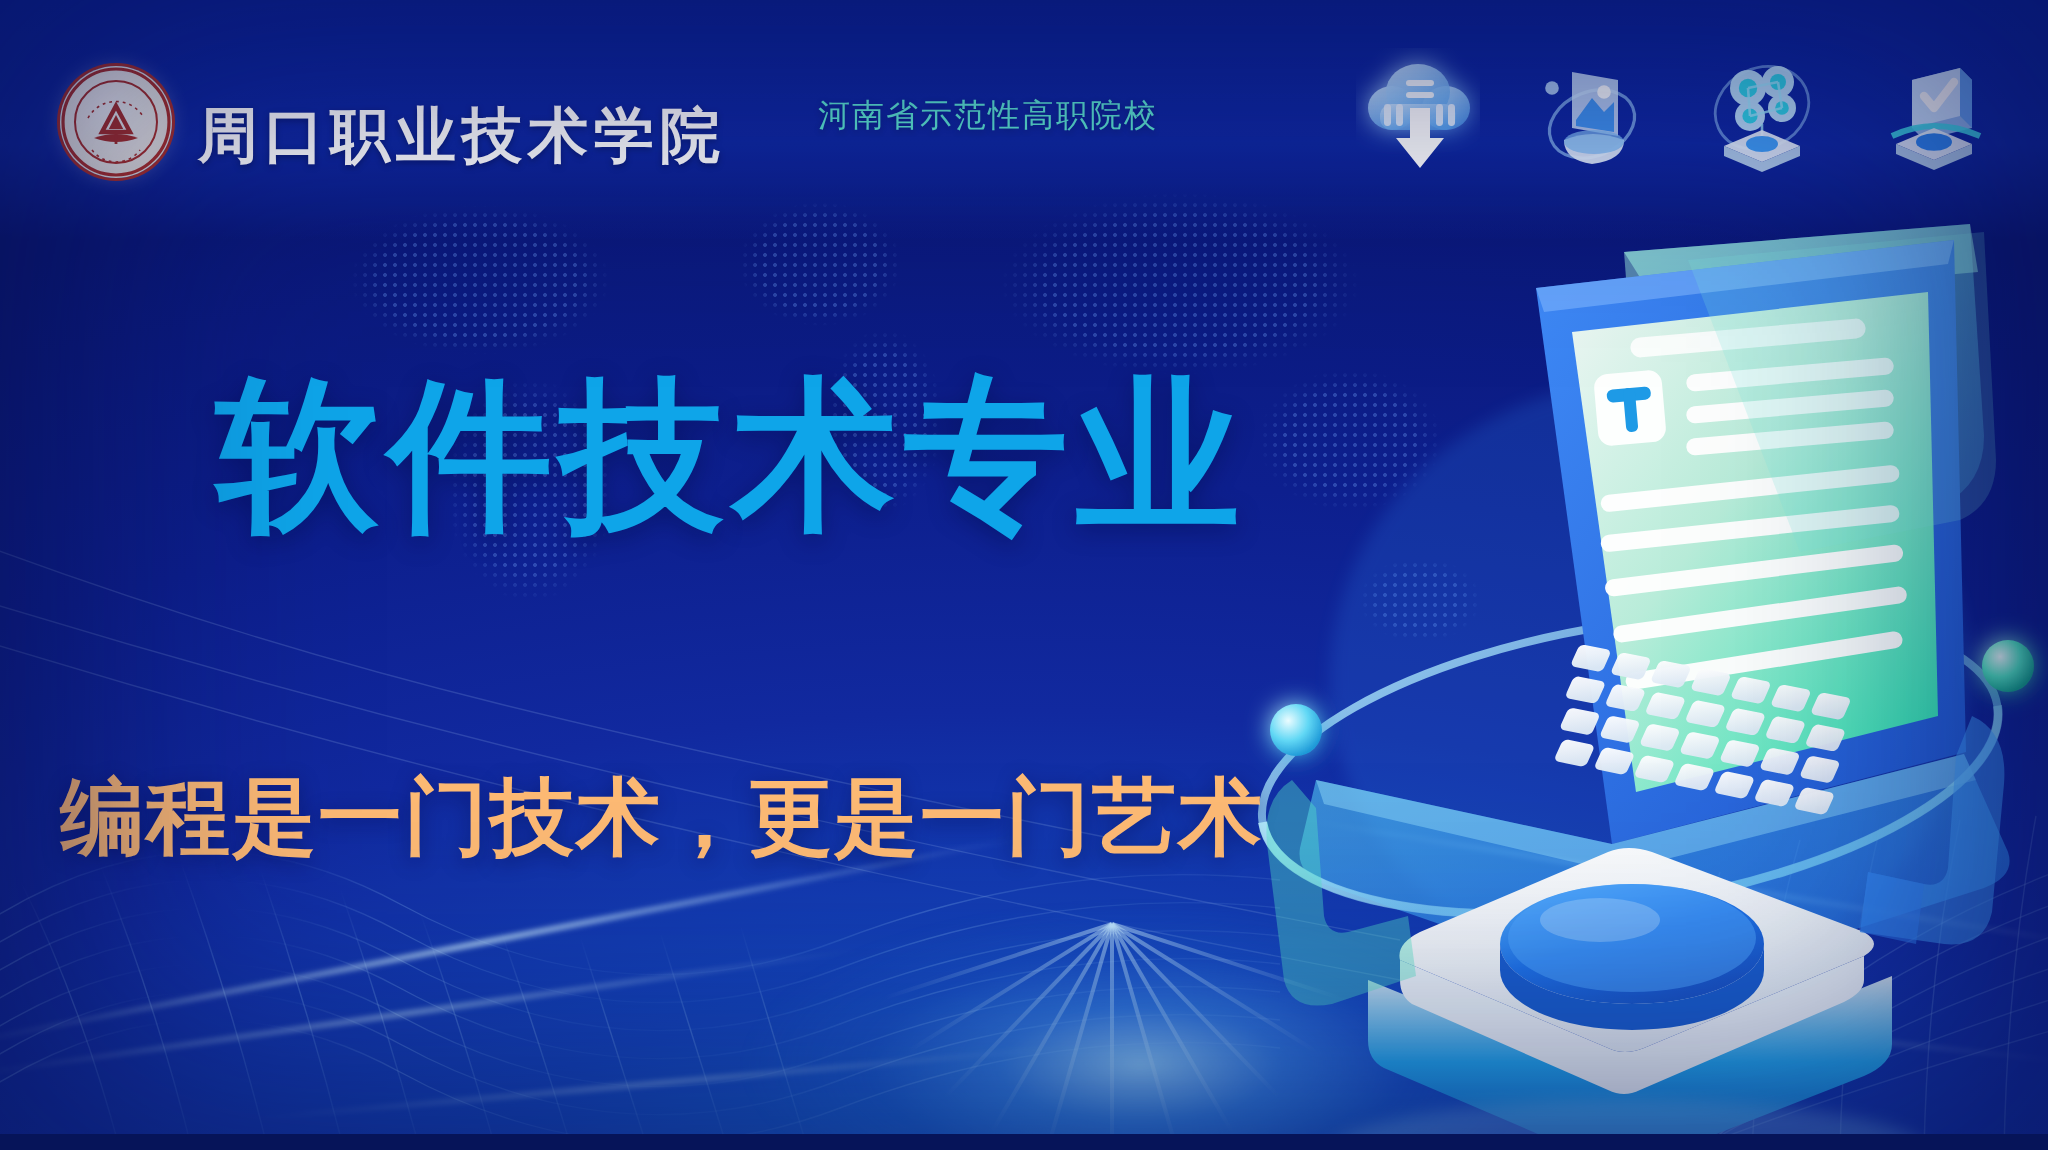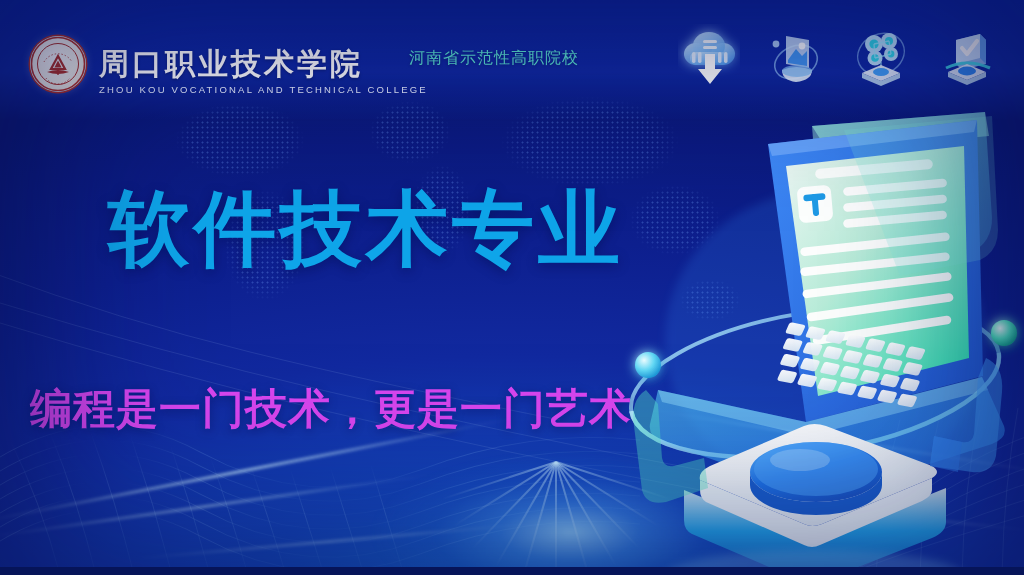--- a/index.html
+++ b/index.html
@@ -78,21 +78,21 @@
   
   .main-title{
     position:absolute;left:108px;top:188px;
     font-family:"DejaVu Sans","Liberation Sans",sans-serif;
     font-size:82px;font-weight:bold;color:#0ea5e9;letter-spacing:4px;line-height:1;
     text-shadow:0 3px 12px rgba(0,10,70,.45);white-space:nowrap;
   }
   .sub-title{
     position:absolute;left:30px;top:388px;
     font-family:"DejaVu Sans","Liberation Sans",sans-serif;
-    font-size:42px;font-weight:bold;color:#d946ef;letter-spacing:1px;line-height:1;
+    font-size:42px;font-weight:bold;color:#fdba74;letter-spacing:1px;line-height:1;
     text-shadow:0 2px 10px rgba(0,10,70,.45);white-space:nowrap;
   }
 
   
   .hero{position:absolute;left:600px;top:90px;width:424px;height:485px;}
 </style>
 </head>
 <body>
 
 <div id="stage">
@@ -347,21 +347,20 @@
           <path d="M28 20 L35 33 L21 33 Z" fill="none" stroke="#b23028" stroke-width="2.2"></path>
           <path d="M28 24.5 L31.6 31.5 L24.4 31.5 Z" fill="#b23028"></path>
           <path d="M17 36 Q 28 32 39 36 Q 28 40 17 36 Z" fill="#b23028"></path>
           <path d="M28 34 L28 39" stroke="#b23028" stroke-width="1.4"></path>
           <path d="M14 26 A 16 16 0 0 1 42 26" fill="none" stroke="#b23028" stroke-width=".8" stroke-dasharray="1.4 2"></path>
           <path d="M16 42 A 15 15 0 0 0 40 42" fill="none" stroke="#b23028" stroke-width=".8" stroke-dasharray="1.4 2"></path>
         </svg>
       </div>
       <div class="brand-text">
         <div class="cn-name">周口职业技术学院</div>
-        <div class="en-name">ZHOU KOU VOCATIONAL AND TECHNICAL COLLEGE</div>
       </div>
     </div>
 
     <div class="tagline">河南省示范性高职院校</div>
 
     <div class="hdr-icons">
 
       <div class="hdr-icon">
         <svg width="62" height="66" viewBox="0 0 62 66">
           <defs>

